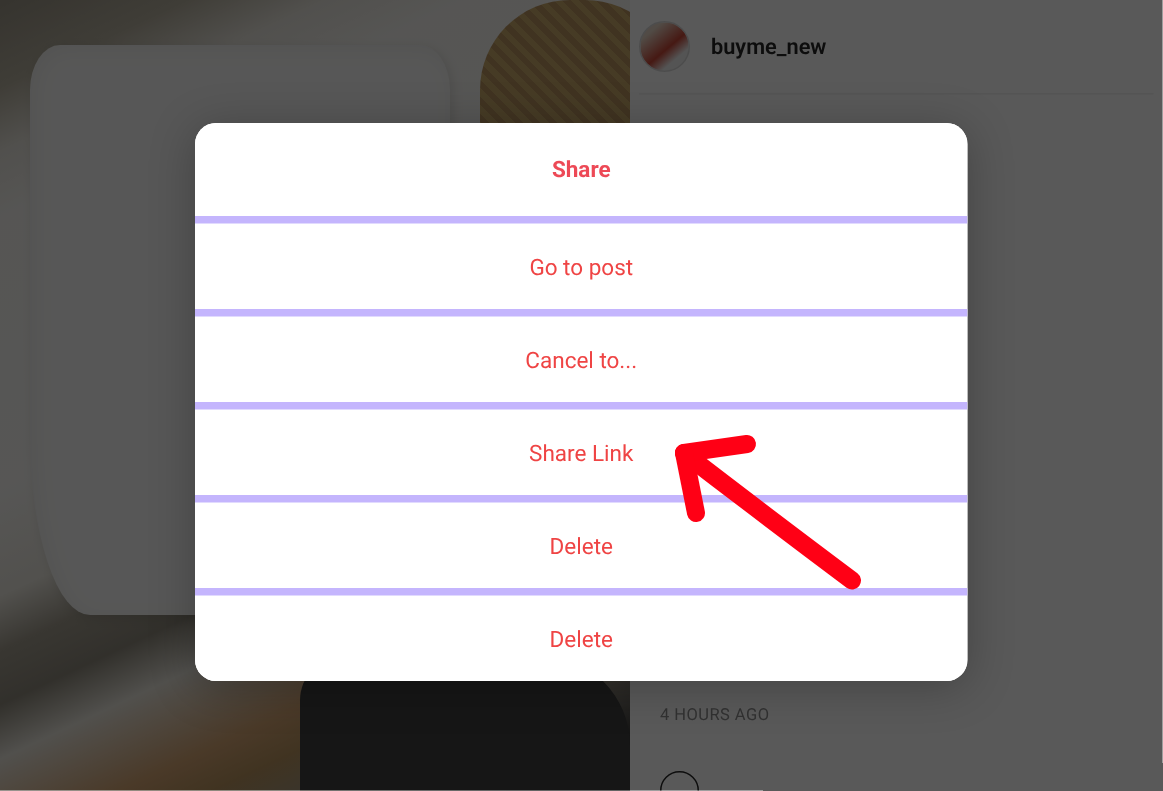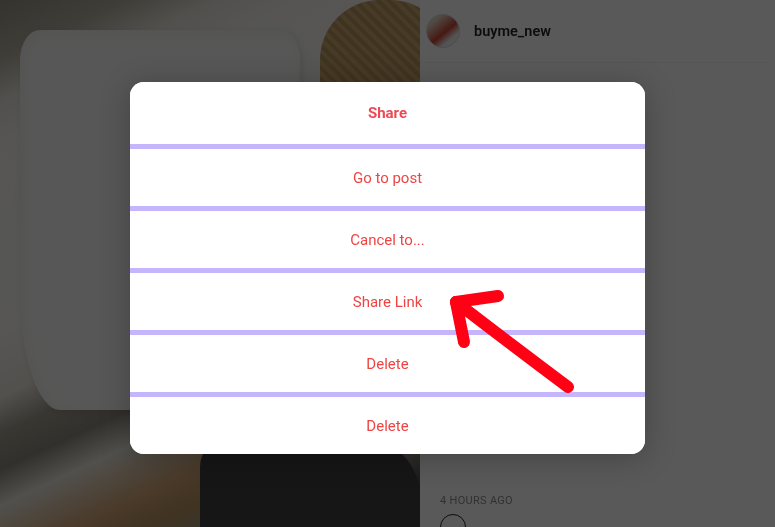--- a/index.html
+++ b/index.html
@@ -93,21 +93,20 @@
     .timestamp {
       font-size: 11px;
       letter-spacing: 0.3px;
       color: #8e8e8e;
       margin-top: 4px;
     }
     .timestamp-row {
       position: absolute;
       top: 466px;
       left: 20px;
-      margin-top: 24px;
     }
     .partial-circle {
       position: absolute;
       top: 514px;
       left: 20px;
       width: 26px;
       height: 26px;
       border: 1.5px solid #262626;
       border-radius: 50%;
     }

